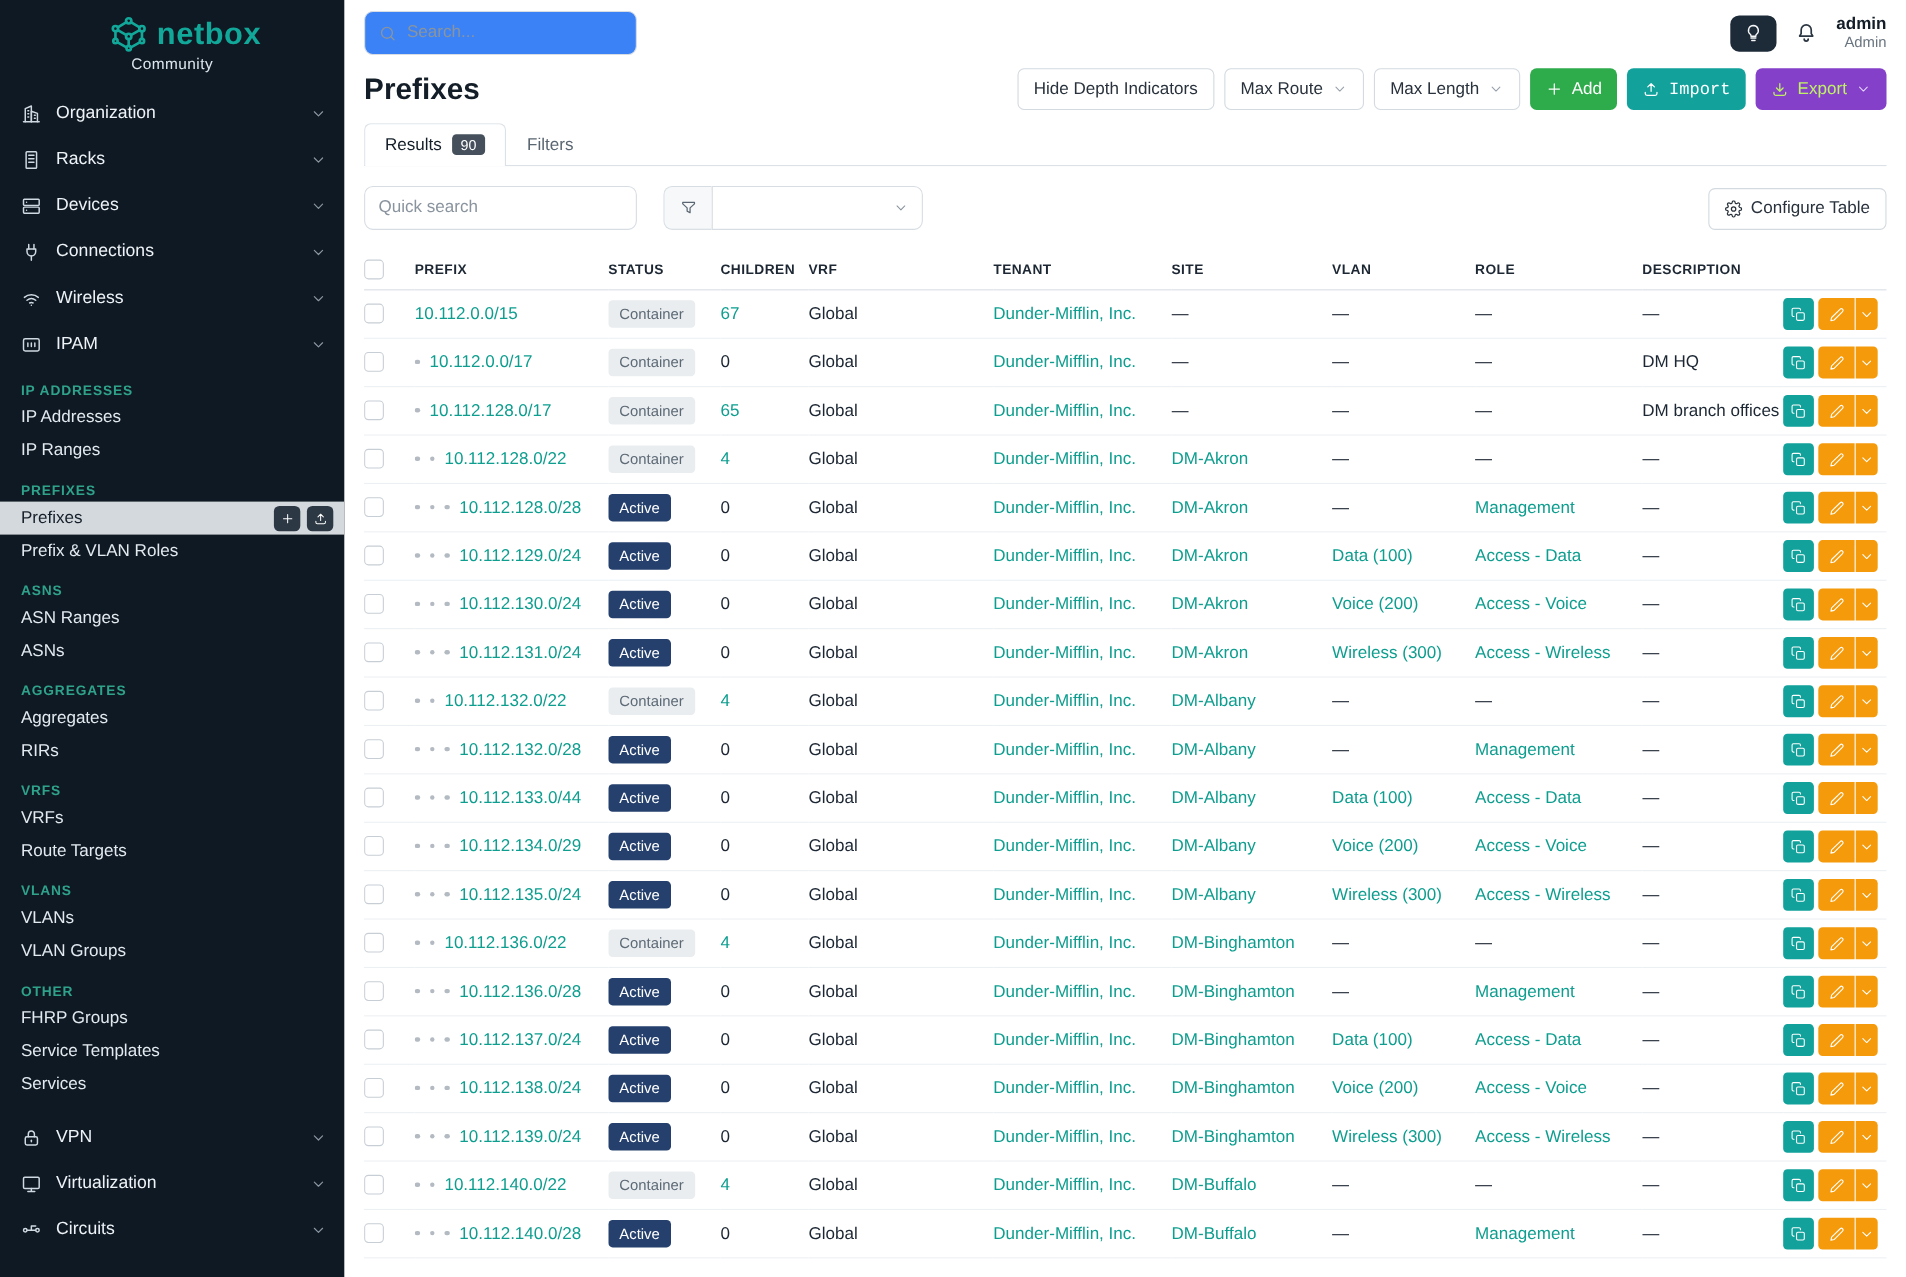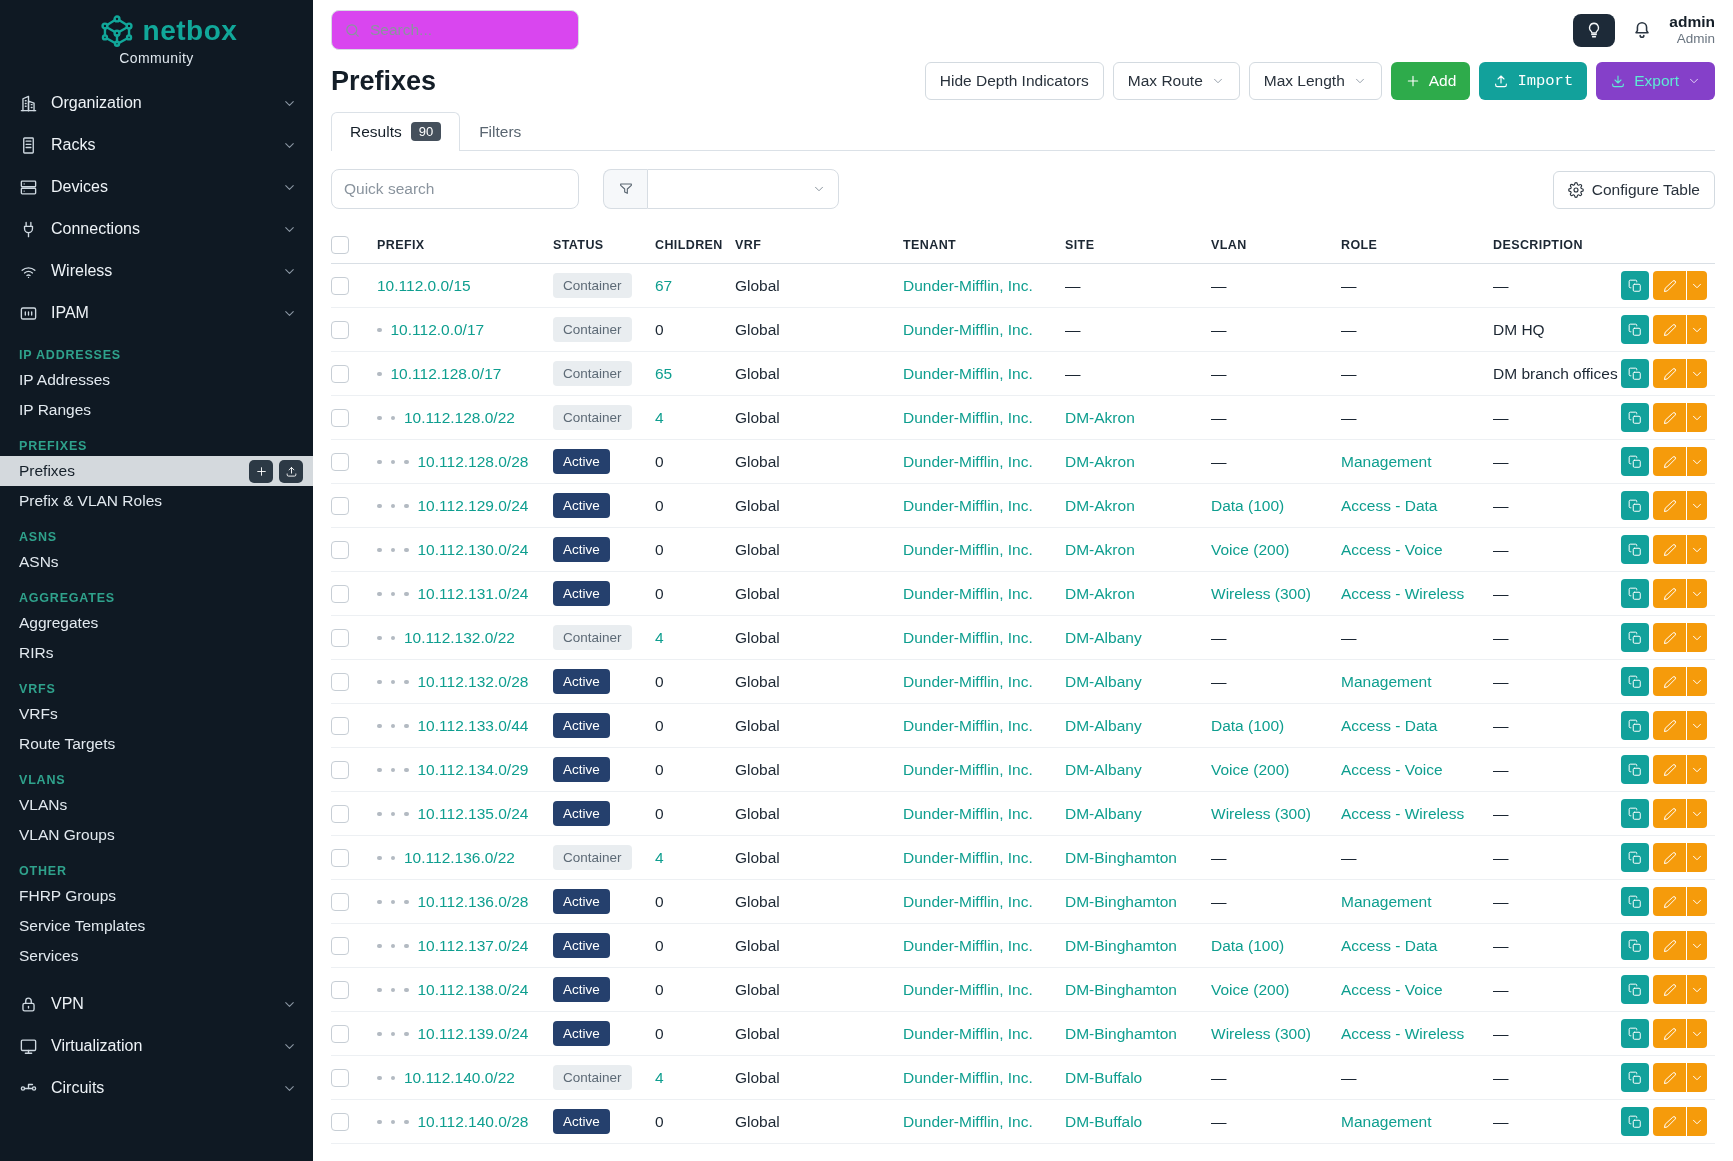--- a/index.html
+++ b/index.html
@@ -25,21 +25,21 @@
   .sec-item { display:flex; align-items:center; height:30px; padding:0 10px 0 19px; font-size:15.5px; color:#e2e9ef; cursor:pointer; }
   .sec-item > span:first-child { flex:1; }
   .sec-item.active { background:#d4d9dd; color:#16202a; }
   .mini-group { display:flex; gap:6px; }
   .mini-btn { width:24px; height:23px; border:none; border-radius:5px; background:#2c3945; color:#fff; display:flex; align-items:center; justify-content:center; cursor:pointer; }
   .mini-btn svg { width:13px; height:13px; }
 
   
   .main { flex:1; height:100%; overflow:hidden; }
   .topbar { display:flex; align-items:center; justify-content:space-between; padding:10px 18px 6px; }
-  .searchbox { display:flex; align-items:center; gap:9px; width:248px; height:40px; border:1px solid #d7dde3; border-radius:8px; padding:0 12px; color:#8a949e; background:#d946ef; }
+  .searchbox { display:flex; align-items:center; gap:9px; width:248px; height:40px; border:1px solid #d7dde3; border-radius:8px; padding:0 12px; color:#8a949e; background:#3b82f6; }
   .searchbox svg { width:17px; height:17px; }
   .searchbox input { border:none; outline:none; flex:1; font-size:15.5px; color:#1c2733; font-family:inherit; background:transparent; }
   .searchbox input::placeholder { color:#8a949e; }
   .topbar-right { display:flex; align-items:center; gap:16px;margin-left:48px; }
   .bulb-btn { width:42px; height:33px; border:none; border-radius:8px; background:#1d2a38; color:#f5f7f9; display:flex; align-items:center; justify-content:center; cursor:pointer; }
   .bulb-btn svg { width:18px; height:18px; }
   .bell { color:#2b3642; cursor:pointer; }
   .bell svg { width:22px; height:22px; }
   .user { text-align:right; cursor:pointer; }
   .user-name { font-size:15.5px; font-weight:bold; color:#141e28; line-height:1.2; }
@@ -49,21 +49,21 @@
   .page-head { display:flex; align-items:center; justify-content:space-between; margin-top:6px; }
   .page-title { font-size:27px; font-weight:bold; color:#141e28; }
   .toolbar { display:flex; align-items:center; gap:9px; }
   .btn { height:38px; border-radius:6px; font-size:15.5px; display:inline-flex; align-items:center; gap:8px; padding:0 14px; cursor:pointer; white-space:nowrap; border:none; }
   .btn svg { width:16px; height:16px; }
   .btn .chev svg { width:14px; height:14px; }
   .btn-outline { background:#fff; border:1px solid #d3dae0; color:#29323c; }
   .btn-outline .chev { color:#97a1ab; }
   .btn-green  { background:#2eab4b; color:#fff; }
   .btn-teal   { background:#12a19b; color:#fff;font-family:Liberation Mono, monospace; }
-  .btn-purple { background:#8540c9; color:#5eead4; }
+  .btn-purple { background:#8540c9; color:#bef264; }
   .btn-purple .chev { color:#e4d4f7; }
 
   .tabs { display:flex; align-items:flex-end; margin-top:12px; border-bottom:1px solid #dbe1e7; }
   .tab { display:flex; align-items:center; gap:9px; padding:9px 18px 10px; font-size:15.5px; color:#5a6671; border:1px solid transparent; border-bottom:none; border-radius:6px 6px 0 0; margin-bottom:-1px; cursor:pointer; background:transparent; }
   .tab.active { color:#141e28; border-color:#dbe1e7; background:#fff; }
   .tab-badge { background:#45505c; color:#fff; font-size:13px; padding:2px 8px; border-radius:4px; }
 
   .filter-row { display:flex; align-items:flex-end; justify-content:space-between; margin-top:18px; }
   .filter-left { display:flex; align-items:center; gap:24px; }
   .quick-search { width:248px; height:40px; border:1px solid #d7dde3; border-radius:8px; padding:0 12px; font-size:15.5px; font-family:inherit; outline:none; color:#1c2733; }
@@ -238,20 +238,23 @@
                   <path d="M12 15V4.5M7.5 9 12 4.5 16.5 9"></path>
                 </svg>
               </span>
             </button>
           </span>
         </div>
         <div class="sec-item">
           <span>Prefix &amp; VLAN Roles</span>
         </div>
         <div class="sec-header">ASNs</div>
+        <div class="sec-item">
+          <span>ASN Ranges</span>
+        </div>
         <div class="sec-item">
           <span>ASNs</span>
         </div>
         <div class="sec-header">Aggregates</div>
         <div class="sec-item">
           <span>Aggregates</span>
         </div>
         <div class="sec-item">
           <span>RIRs</span>
         </div>

